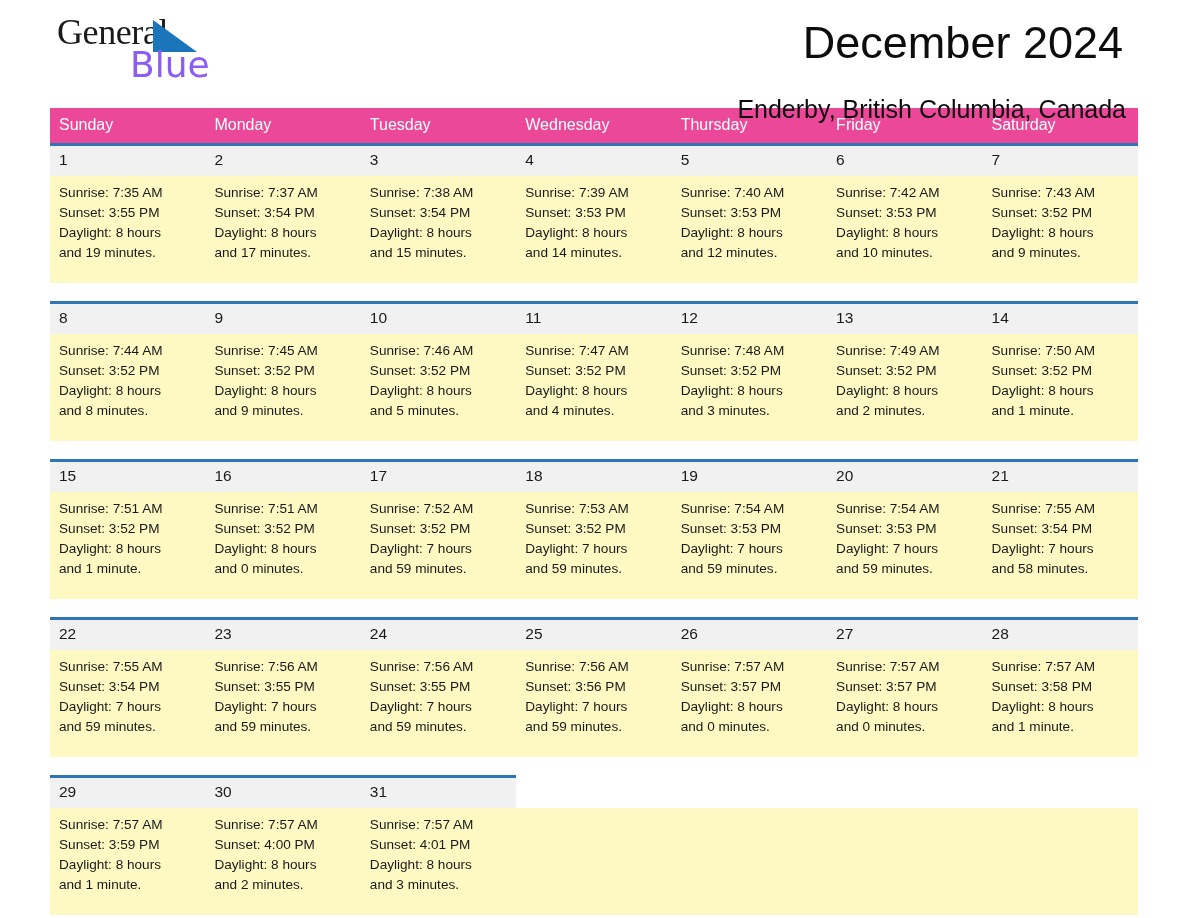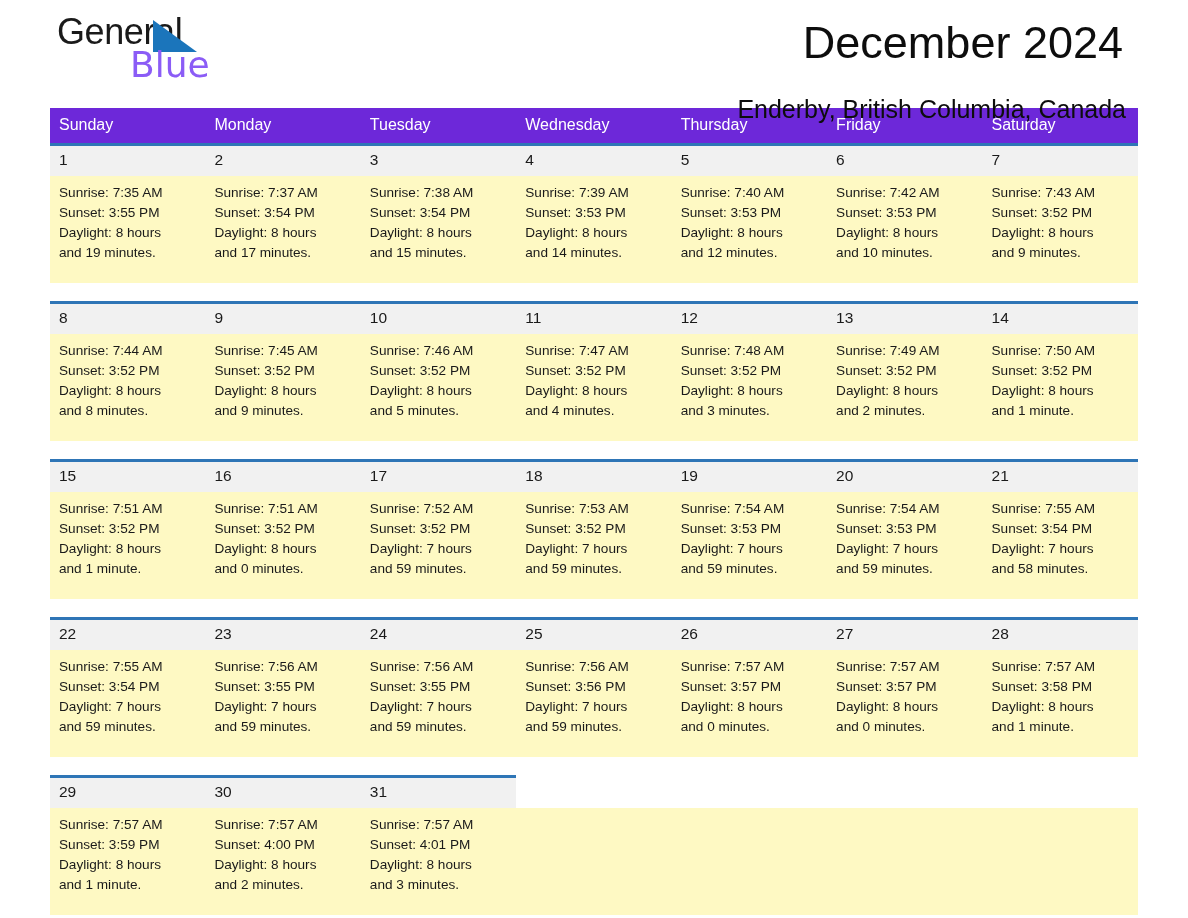--- a/index.html
+++ b/index.html
@@ -35,21 +35,21 @@
     width: 260px;
     height: 86px;
   }
   .logo-line1 {
     position: absolute;
     left: 0;
     top: 0;
     font-size: 36px;
     letter-spacing: -0.4px;
     color: #1a1a1a;
-    font-family: Liberation Sans, sans-serif;
+    font-family: Liberation Serif, serif;
     font-weight: 400;
     line-height: 40px;
   }
   .logo-tri {
     position: absolute;
     left: 96px;
     top: 8px;
     width: 0;
     height: 0;
     border-left: 44px solid #1B75BB;
@@ -94,21 +94,21 @@
 
   
   .calendar {
     width: 1088px;
     border-collapse: collapse;
     table-layout: fixed;
   }
   .calendar col { width: 155.43px; }
 
   thead th {
-    background: #6d28d9;
+    background: #ec4899;
     color: #ffffff;
     font-size: 16px;
     font-weight: 400;
     text-align: left;
     padding: 6px 0 7px 9px;
     height: 22px;
     font-family: "Liberation Sans", sans-serif;
   }
 
   tbody .week-spacer td {

